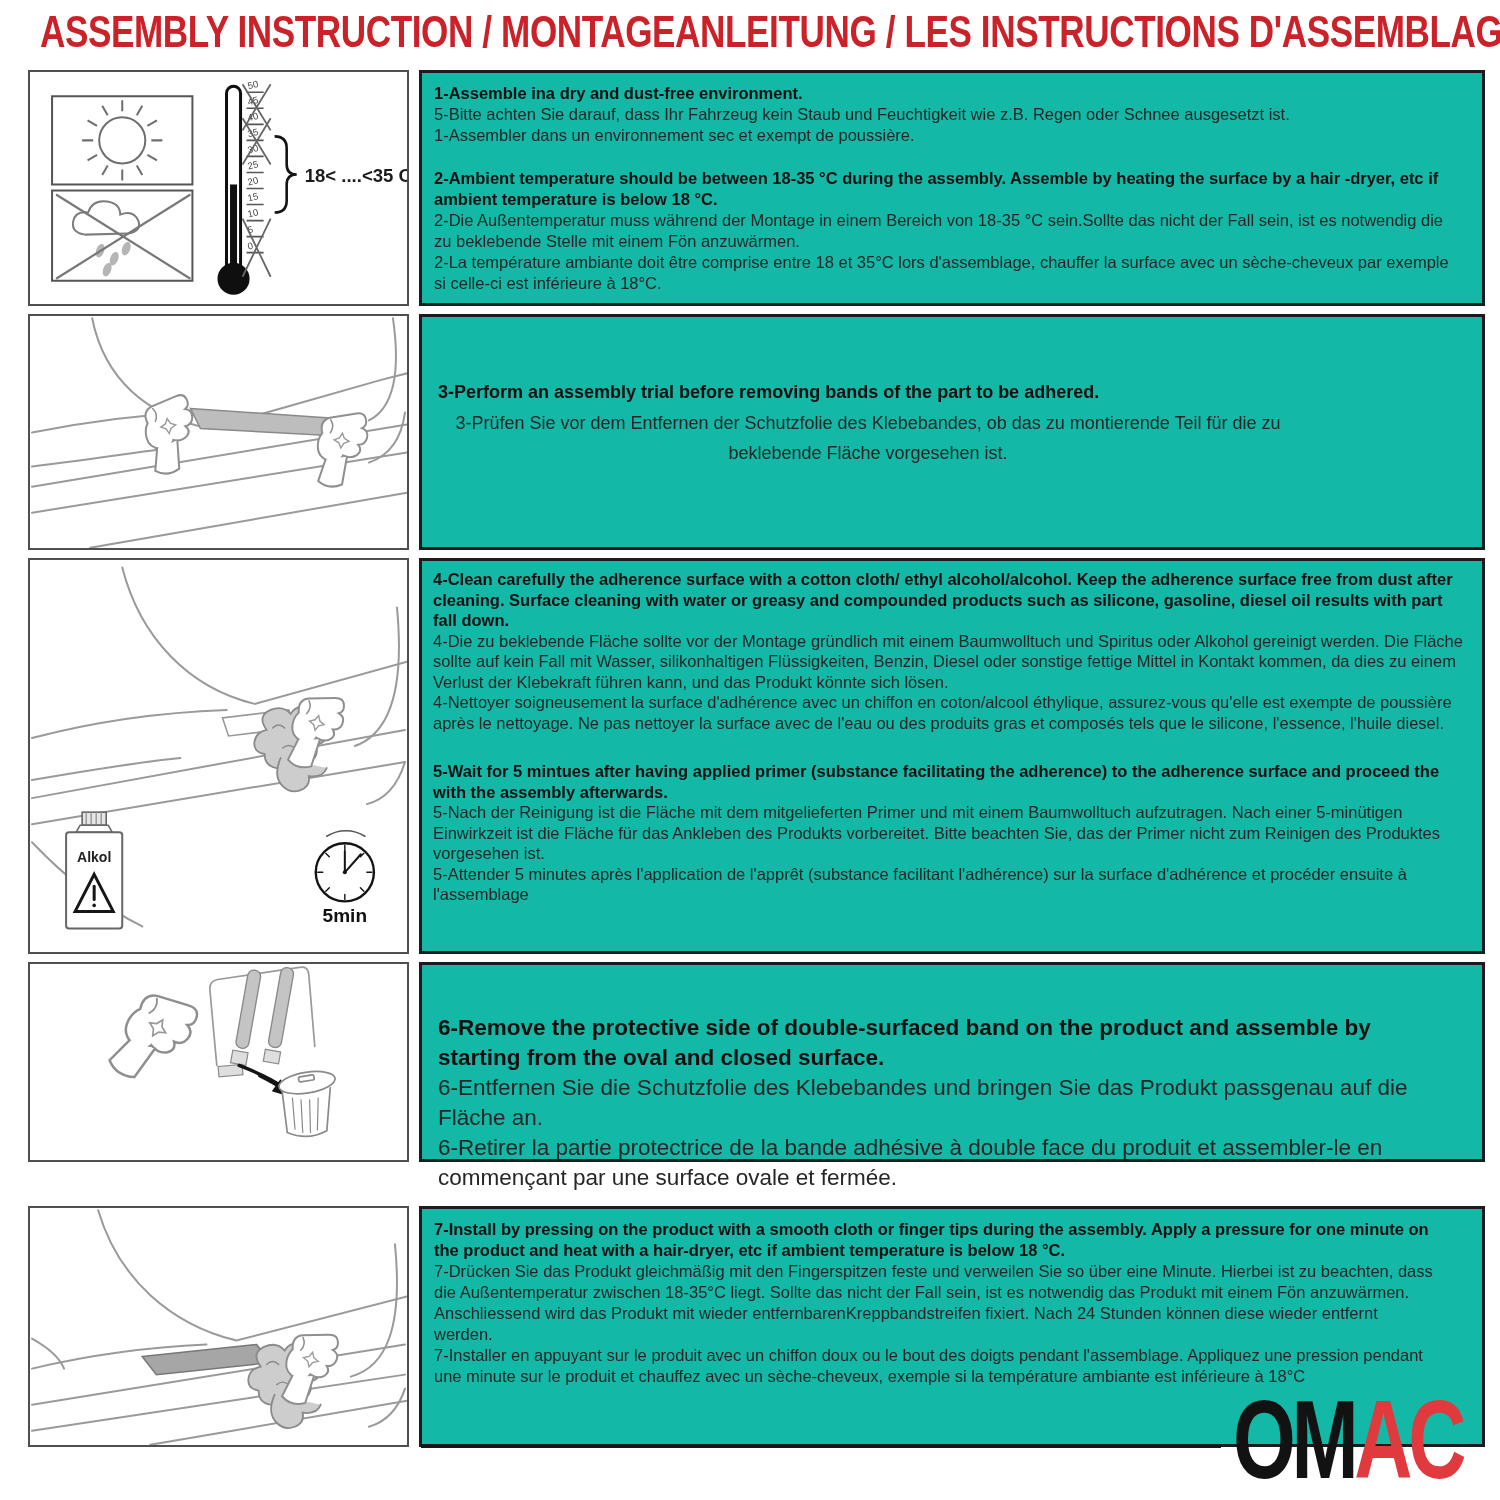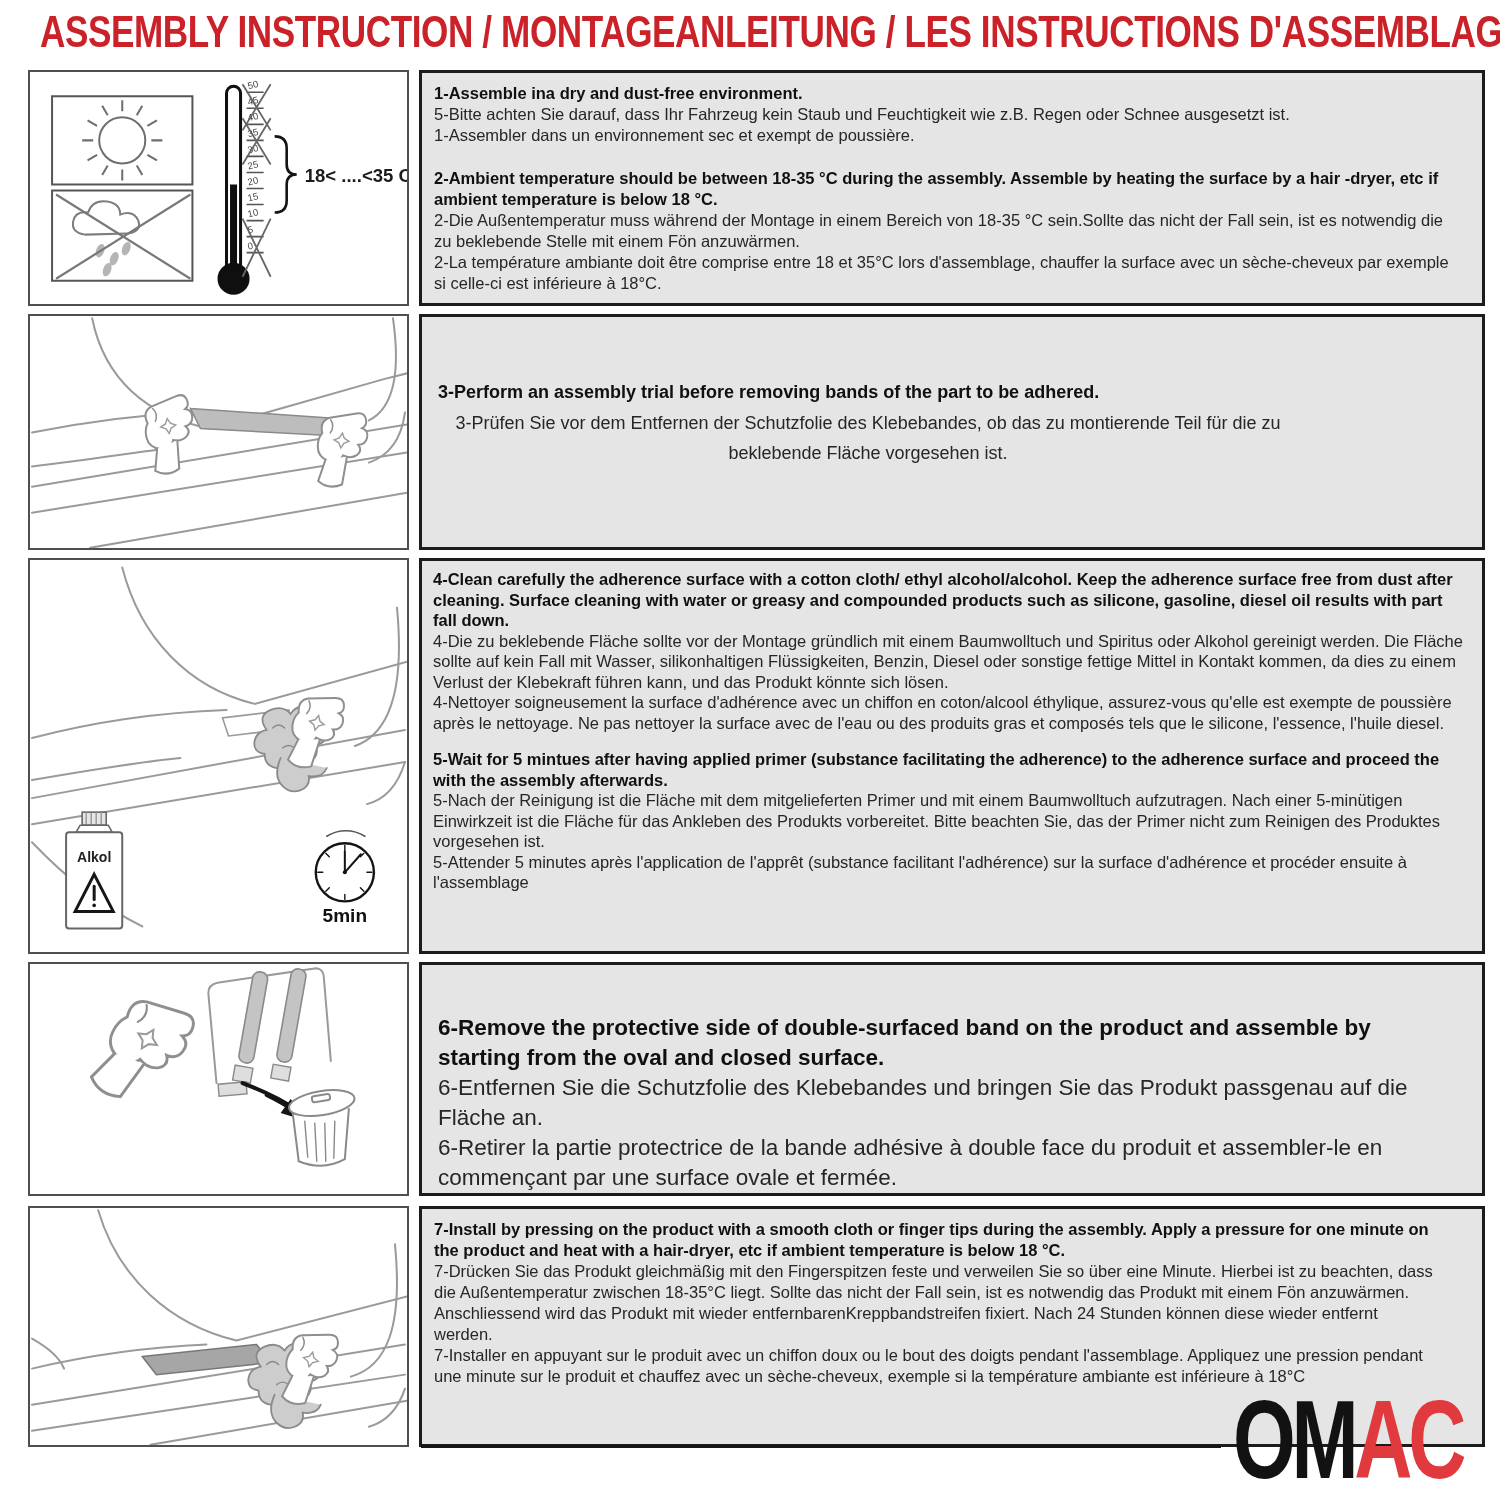--- a/index.html
+++ b/index.html
@@ -1,35 +1,35 @@
 <!DOCTYPE html>
 <html><head>
 <meta charset="utf-8">
 <style>
   html,body{margin:0;padding:0;background:#ffffff;}
   .page{position:relative;width:1500px;height:1500px;background:#ffffff;overflow:hidden;
         font-family:"Liberation Sans",sans-serif;color:#262626;}
   .title{position:absolute;left:40px;top:6px;font-size:45px;font-weight:bold;color:#cb2128;
          white-space:nowrap;transform:scaleX(0.78);transform-origin:left top;letter-spacing:-0.5px;}
   .ill-box{position:absolute;left:28px;width:381px;border:2.5px solid #4f4f4f;background:#fff;box-sizing:border-box;}
-  .txt-box{position:absolute;left:419px;width:1066px;border:3px solid #1c1c1c;background:#e5e5e5;box-sizing:border-box;}
+  .txt-box{position:absolute;left:419px;width:1066px;border:3px solid #1c1c1c;background:#14b8a6;box-sizing:border-box;}
   .r1{top:70px;height:236px}
   .r2{top:314px;height:236px}
   .r3{top:558px;height:396px}
-  .r4{top:962px;height:234px}
+  .r4{top:962px;height:200px}
   .r5{top:1206px;height:241px}
   .ill-box svg{display:block;width:100%;height:100%;}
   .txt-sm{font-size:16.5px;line-height:21px;padding:10px 12px 0 12px;}
   .txt-md{font-size:16.5px;line-height:20.5px;padding:8px 12px 0 11px;}
   .txt-lg{font-size:18px;line-height:30.5px;padding:60px 16px 0 16px;}
   .txt-lg4{font-size:22.5px;line-height:30px;padding:48px 16px 0 16px;}
   .tp{margin:0;}
   .b{font-weight:bold;color:#101010;}
   .gap{margin-top:22px;}
-  .gap2{margin-top:16px;}
+  .gap2{margin-top:28px;}
   .w1{max-width:1020px;} .w2{max-width:860px;text-align:center;} .w3{max-width:1000px;} .w4{max-width:1030px;}
   .footer-line{position:absolute;left:421px;top:1445px;width:800px;height:3px;background:#161616;}
   .logo{position:absolute;left:1233px;top:1384px;font-weight:bold;font-size:112px;letter-spacing:-6px;
         line-height:1;white-space:nowrap;transform:scaleX(0.72);transform-origin:left top;}
   .logo .om{color:#121212;} .logo .ac{color:#e03a3e;}
   text{font-family:"Liberation Sans",sans-serif;}
 </style>
 </head>
 <body>
 

